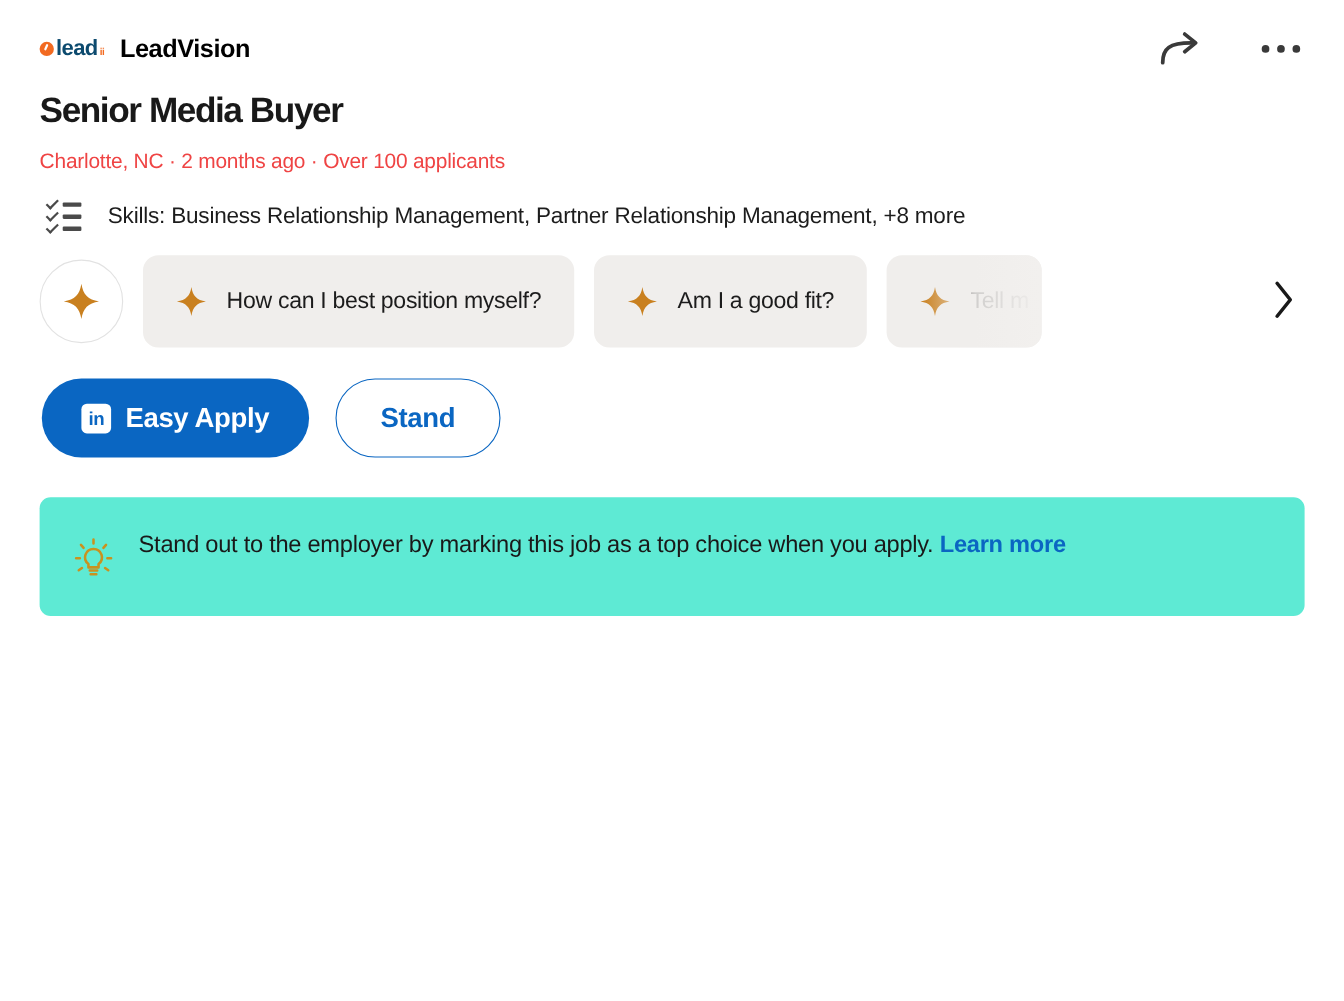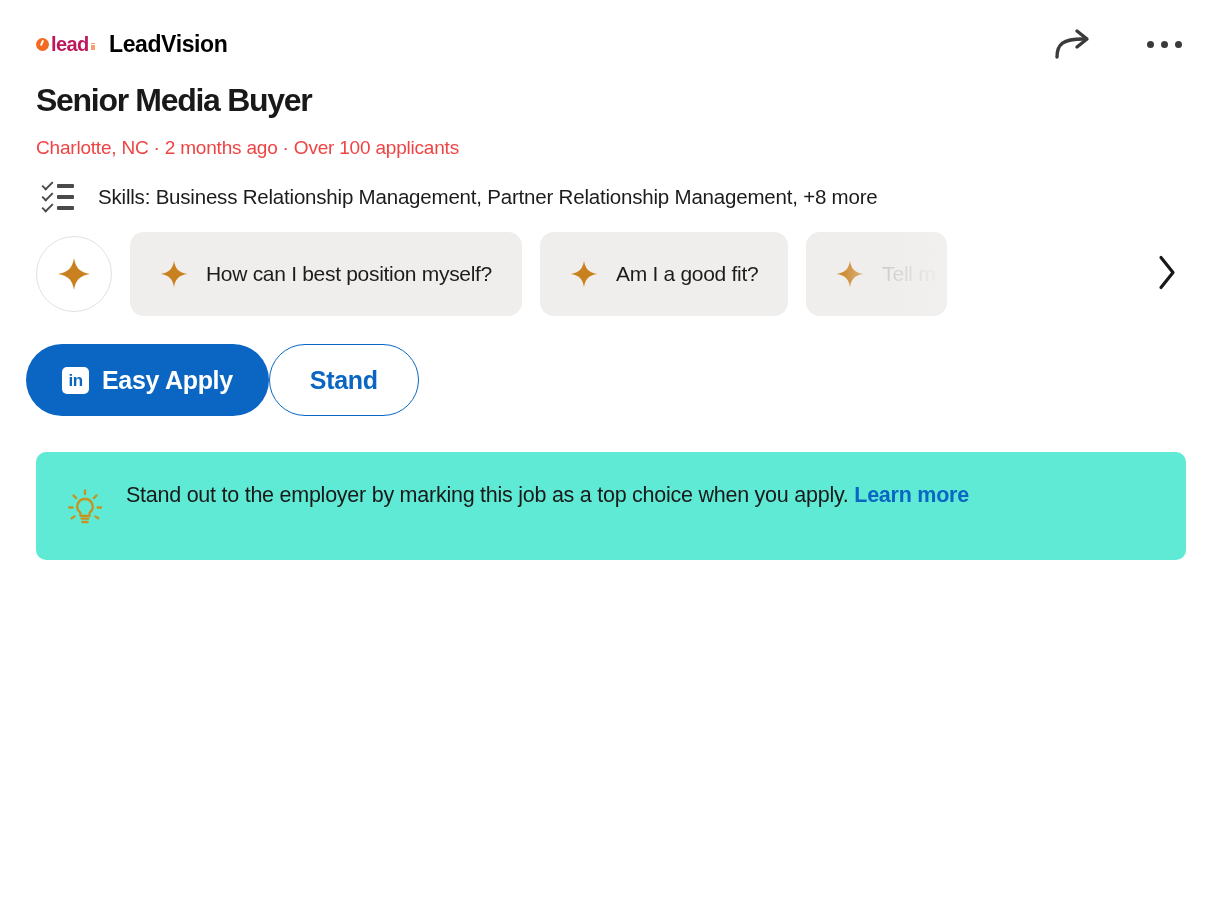--- a/index.html
+++ b/index.html
@@ -58,21 +58,21 @@
     width: 2.3px;
     height: 6px;
     background: #ffffff;
     transform: rotate(24deg);
     border-radius: 1px;
   }
 
   .logo-word {
     font-size: 20px;
     font-weight: 700;
-    color: #be185d;
+    color: #0c4a6e;
     letter-spacing: -0.6px;
     line-height: 1;
   }
 
   .logo-tail {
     font-size: 9px;
     font-weight: 700;
     color: #F26A21;
     letter-spacing: -0.3px;
     line-height: 1;
@@ -242,21 +242,22 @@
     cursor: pointer;
     background: none;
     border: none;
     z-index: 4;
   }
 
   
   .actions {
     display: flex;
     align-items: center;
-    padding: 24px 36px 0 26px;
+    gap: 24px;
+    padding: 24px 36px 0 38px;
   }
 
   .btn-apply {
     background: #0a66c2;
     color: #ffffff;
     border: none;
     border-radius: 40px;
     height: 72px;
     padding: 0 36px;
     font-size: 25px;

